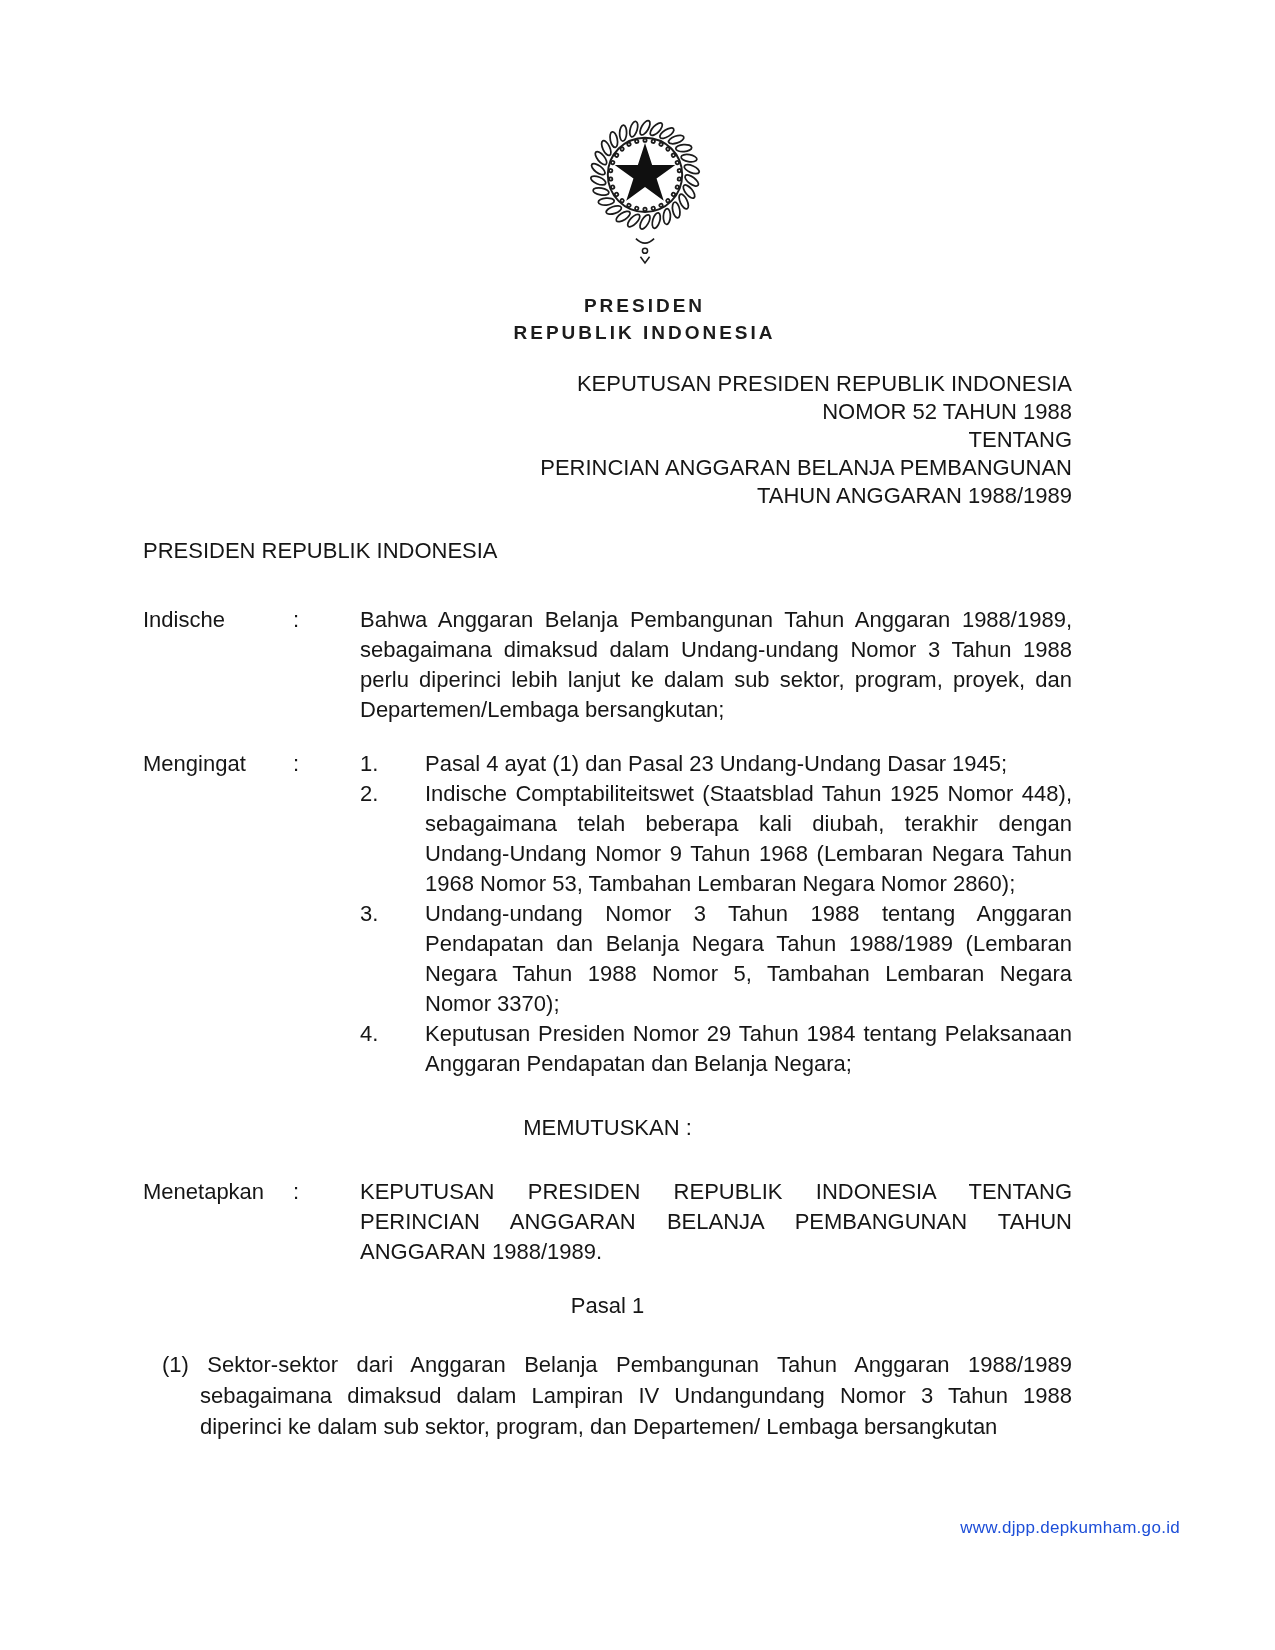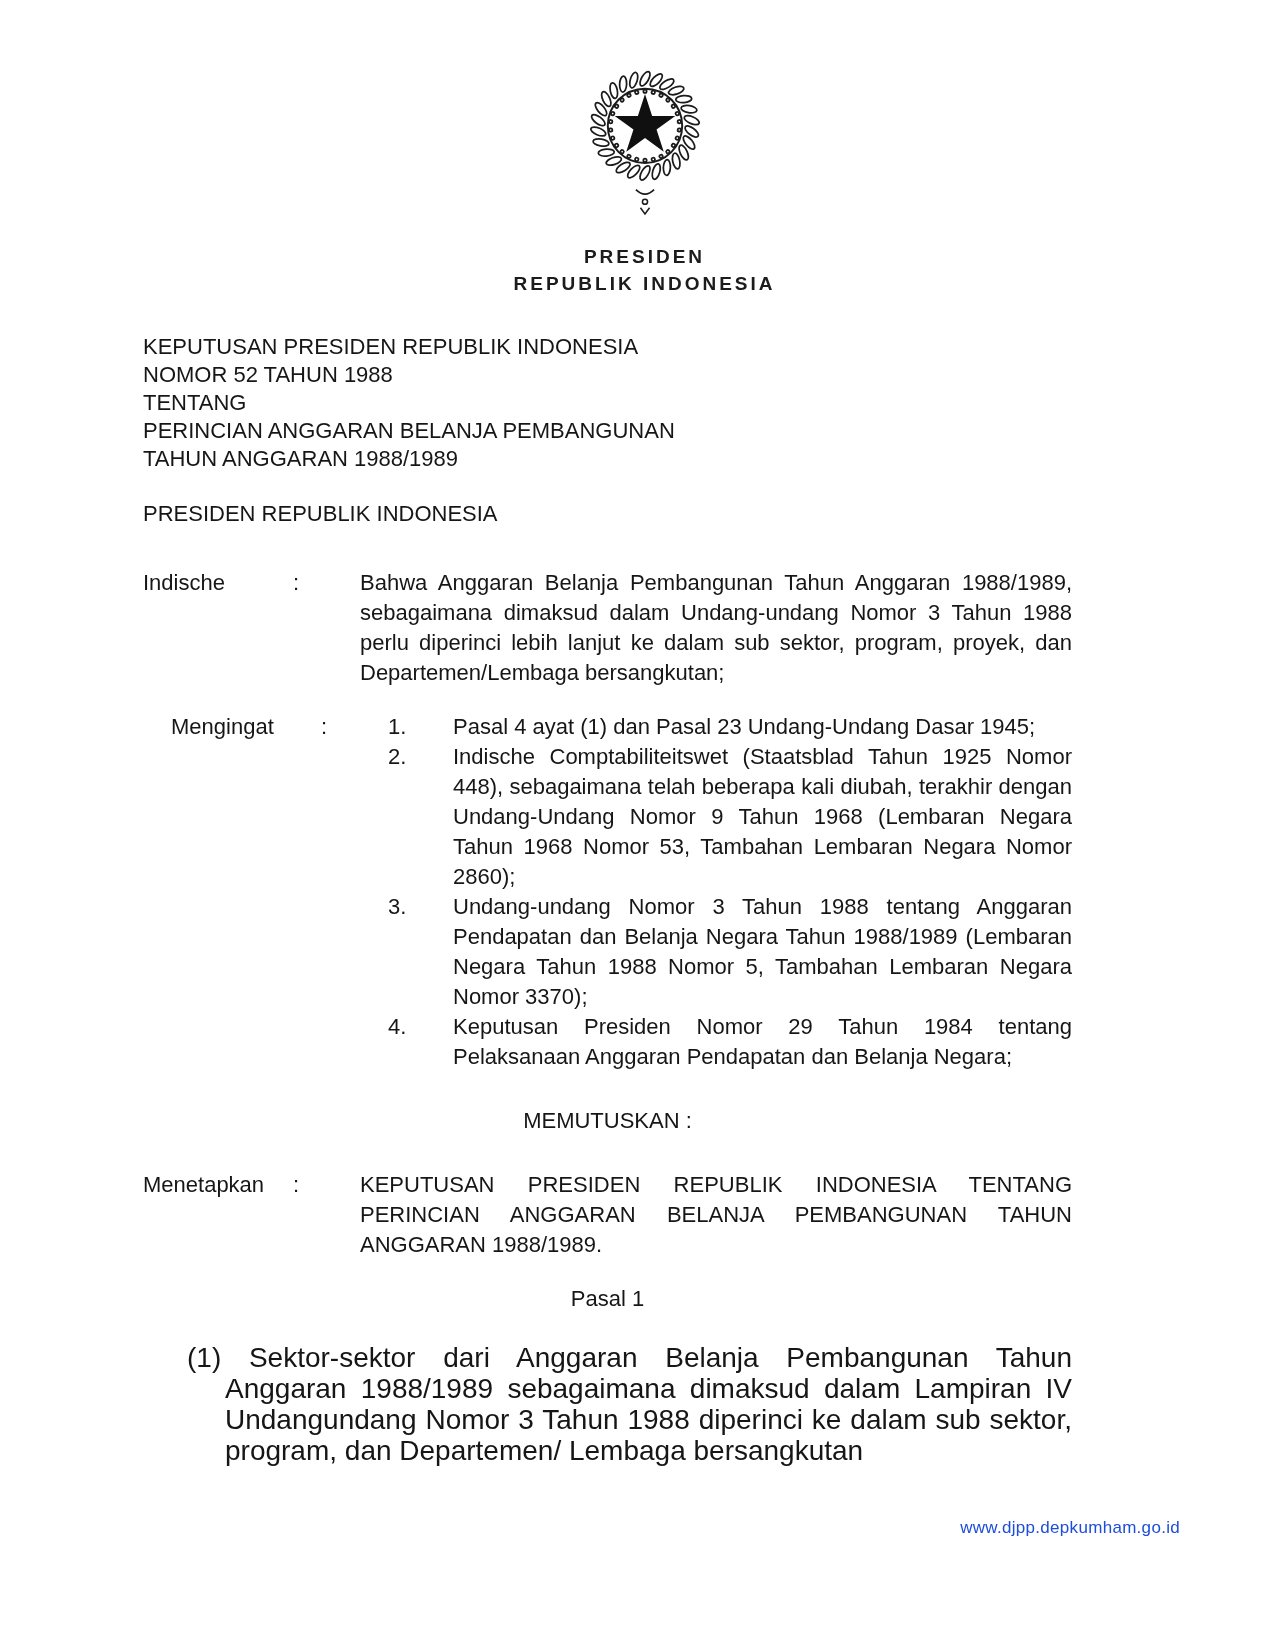--- a/index.html
+++ b/index.html
@@ -7,43 +7,43 @@
   .page {
     position: relative;
     width: 1275px;
     height: 1650px;
     margin: 0 auto;
     background: #ffffff;
     font-family: "Liberation Sans", sans-serif;
     color: #161616;
     overflow: hidden;
   }
-  .seal-area { padding-top: 56px; text-align: center; margin-left: 14px; }
+  .seal-area { padding-top: 105px; text-align: center; margin-left: 14px; }
   .seal-area svg { display: block; margin: 0 auto; }
   .seal-caption { margin-top: 20px; font-weight: bold; font-size: 19px; line-height: 27px; letter-spacing: 3px; color: #1c1c1c; }
   .content { margin-left: 143px; margin-right: 203px; }
-  .title-block { margin-top: 36px; text-align: left; font-size: 22px; line-height: 28px; }
+  .title-block { margin-top: 24px; text-align: right; font-size: 22px; line-height: 28px; }
   .issuer { margin-top: 27px; text-align: left; font-size: 22px; line-height: 28px; }
   .clause { display: grid; grid-template-columns: 150px 67px 1fr; font-size: 22px; line-height: 30px; }
   .clause.menimbang { margin-top: 40px; }
-  .clause.mengingat { margin-top: 24px; margin-left: 28px; }
+  .clause.mengingat { margin-top: 24px; }
   .clause.menetapkan { margin-top: 34px; }
   .clause-label { white-space: nowrap; }
   .clause-colon { }
   .clause-body { }
   .justify { text-align: justify; }
   .num-item { display: grid; grid-template-columns: 65px 1fr; }
   .center-heading { margin-top: 34px; text-align: center; font-size: 22px; line-height: 30px; }
   .pasal-heading { margin-top: 24px; text-align: center; font-size: 22px; line-height: 30px; }
   .pasal-para {
     margin-top: 28px;
-    margin-left: 44px;
+    margin-left: 19px;
     padding-left: 38px;
     text-indent: -38px;
-    font-size: 28px;
+    font-size: 22px;
     line-height: 31px;
     text-align: justify;
   }
   .watermark {
     position: absolute;
     right: 95px;
     bottom: 112px;
     font-size: 17px;
     color: #1d4ed8;
     letter-spacing: 0.3px;

